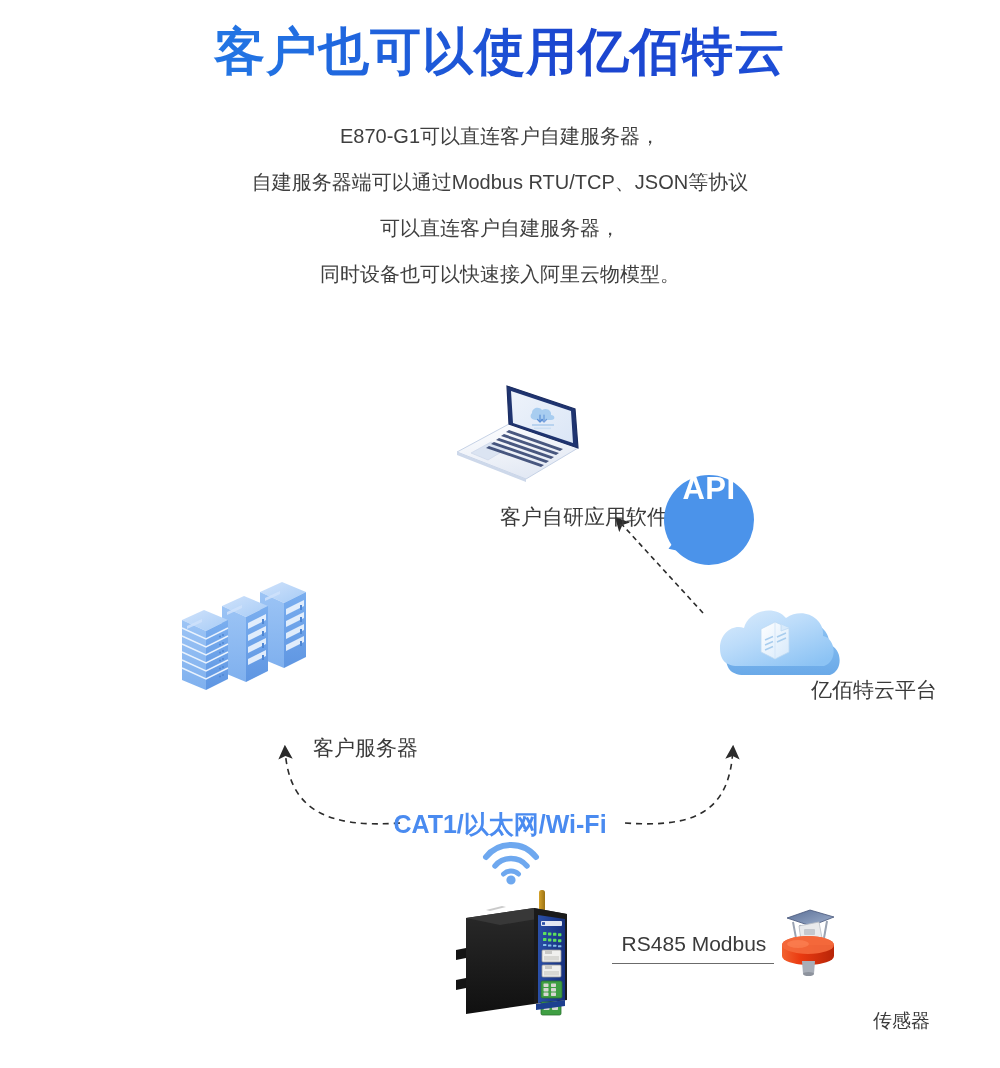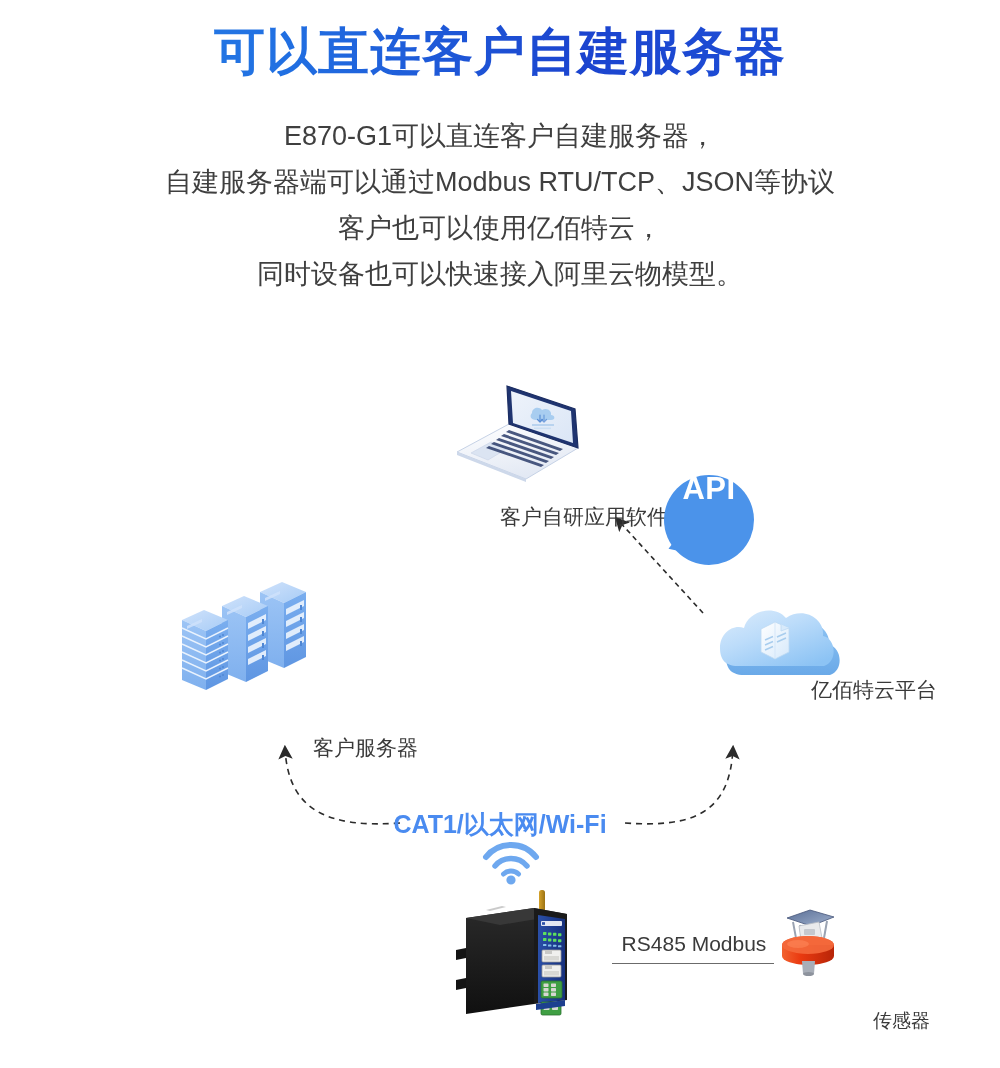--- a/index.html
+++ b/index.html
@@ -35,21 +35,21 @@
   }
 
   
   .para {
     position: absolute;
     top: 113px;
     left: 0;
     width: 1000px;
     text-align: center;
     color: #3f3f3f;
-    font-size: 27px;
+    font-size: 20px;
     line-height: 46px;
   }
   .para div { white-space: nowrap; }
 
   
   .diagram {
     position: absolute;
     top: 0; left: 0;
     width: 1000px;
     height: 1068px;
@@ -137,26 +137,26 @@
   }
 
   
   .sensor { position: absolute; left: 770px; top: 900px; width: 75px; height: 80px; }
 
   svg { display: block; overflow: visible; }
 </style>
 </head>
 <body>
 
-<div class="title">可以直连客户自建服务器</div>
+<div class="title">客户也可以使用亿佰特云</div>
 
 <div class="para">
   <div>E870-G1可以直连客户自建服务器，</div>
   <div>自建服务器端可以通过Modbus RTU/TCP、JSON等协议</div>
-  <div>客户也可以使用亿佰特云，</div>
+  <div>可以直连客户自建服务器，</div>
   <div>同时设备也可以快速接入阿里云物模型。</div>
 </div>
 
 <div class="diagram">
 
   <svg style="position:absolute;left:0;top:0;width:1000px;height:1068px;" viewBox="0 0 1000 1068">
     <defs>
       <marker id="arrH" markerWidth="9" markerHeight="9" refX="7" refY="4.5" orient="auto" markerUnits="strokeWidth">
         <path d="M0,0 L9,4.5 L0,9 L2,4.5 z" fill="#2b2b2b"></path>
       </marker>

